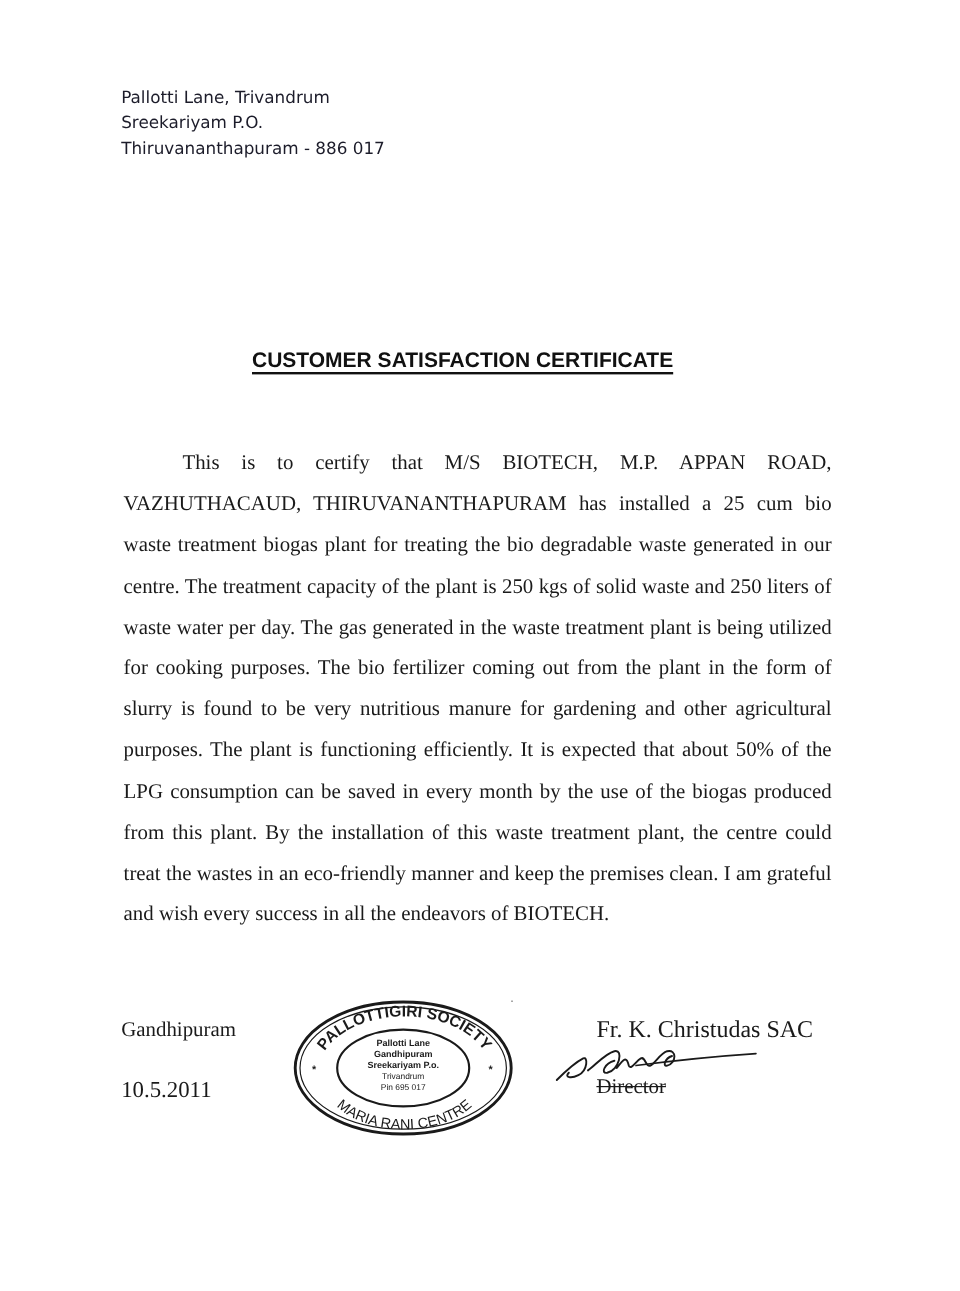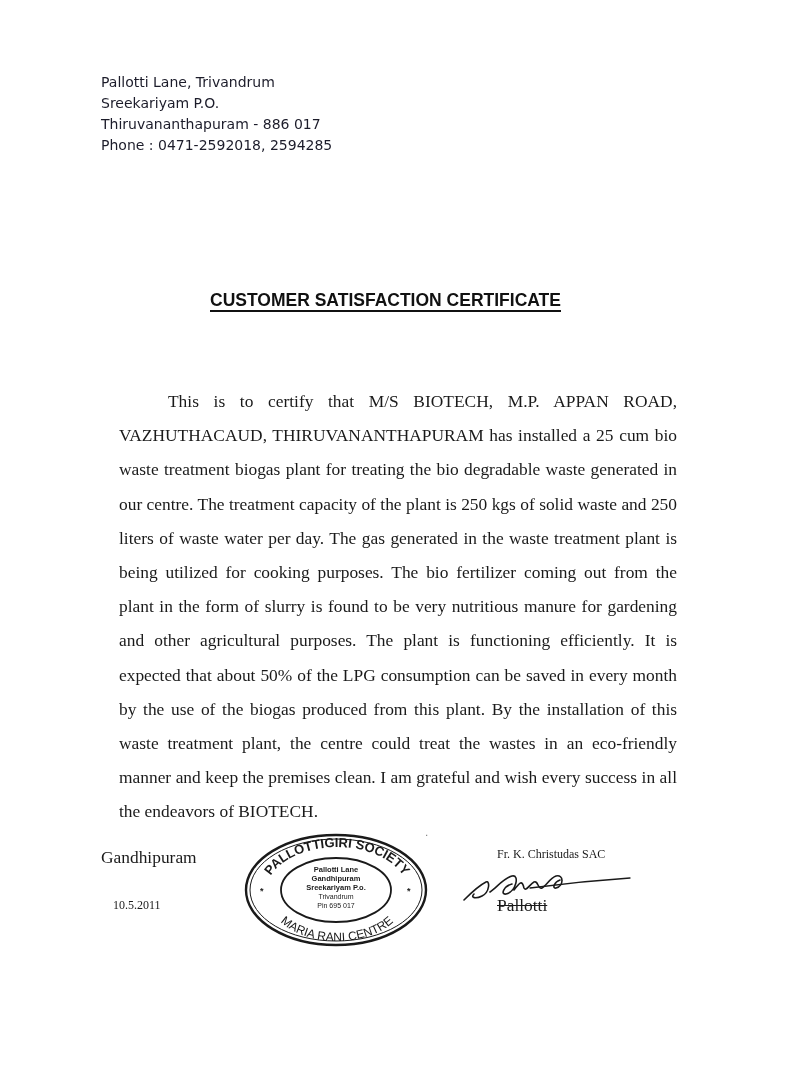--- a/index.html
+++ b/index.html
@@ -31,36 +31,36 @@
     color: #111;
     white-space: nowrap;
   }
   .body-text {
     position: absolute; left: 101px; top: 366px; width: 594px;
     font-family: "Liberation Serif", serif;
     font-size: 17.4px; line-height: 34.2px;
     text-align: justify;
     color: #1a1a1a;
   }
-  .body-text p { margin: 18px; text-indent: 49px; }
+  .body-text p { margin: 2px; text-indent: 49px; }
   .place {
     position: absolute; left: 101px; top: 847px;
     font-family: "Liberation Serif", serif; font-size: 17.4px; color: #1a1a1a;
   }
   .date {
     position: absolute; left: 101px; top: 898px;
-    font-family: "Liberation Serif", serif; font-size: 12px; color: #1a1a1a; margin-left: 12px;
+    font-family: "Liberation Serif", serif; font-size: 19px; color: #1a1a1a;
   }
   .stamp {
     position: absolute; left: 243px; top: 832px;
     width: 186px; height: 116px;
   }
   .signer-name {
     position: absolute; left: 497px; top: 847px;
-    font-family: "Liberation Serif", serif; font-size: 12px; color: #1a1a1a;
+    font-family: "Liberation Serif", serif; font-size: 20px; color: #1a1a1a;
     white-space: nowrap;
   }
   .signer-title {
     position: absolute; left: 497px; top: 895px;
     font-family: "Liberation Serif", serif; font-size: 17.4px; color: #1a1a1a;
     text-decoration: line-through;
   }
   .signature {
     position: absolute; left: 460px; top: 862px; width: 175px; height: 50px;
   }
@@ -69,21 +69,20 @@
     font-family: "DejaVu Sans", sans-serif; font-size: 10px; color: #777;
   }
 </style>
 </head>
 <body>
 
 <div class="letterhead">
   <div class="addr-line">Pallotti Lane, Trivandrum</div>
   <div class="addr-line">Sreekariyam P.O.</div>
   <div class="addr-line">Thiruvananthapuram - 886 017</div>
-  <div class="addr-line">Phone : 0471-2592018,  2594285</div>
 </div>
 
 <div class="mark">․</div>
 
 <div class="title">CUSTOMER SATISFACTION CERTIFICATE</div>
 
 <div class="body-text">
   <p>This is to certify that M/S BIOTECH, M.P. APPAN ROAD, VAZHUTHACAUD, THIRUVANANTHAPURAM has installed a 25 cum bio waste treatment biogas plant for treating the bio degradable waste generated in our centre.  The treatment capacity of the plant is 250 kgs of solid waste and 250 liters of waste water per day. The gas generated in the waste treatment plant is being utilized for cooking purposes.  The bio fertilizer coming out from the plant in the form of slurry  is found to be very nutritious manure for gardening and other agricultural purposes.  The plant is functioning efficiently. It is expected that about 50% of the LPG consumption can be saved in every month by the use of the biogas produced from this plant.  By the installation of this waste treatment plant, the centre could treat the wastes in an eco-friendly manner and keep the premises clean. I am grateful and wish every success in all the endeavors of BIOTECH.</p>
 </div>
 
@@ -107,18 +106,18 @@
   <text x="17" y="62" font-family="Liberation Sans, sans-serif" font-size="9" font-weight="bold" fill="#1a1a1a">*</text>
   <text x="164" y="62" font-family="Liberation Sans, sans-serif" font-size="9" font-weight="bold" fill="#1a1a1a">*</text>
   <text x="93" y="40" text-anchor="middle" font-family="Liberation Sans, sans-serif" font-size="7.5" font-weight="bold" fill="#1a1a1a">Pallotti Lane</text>
   <text x="93" y="49" text-anchor="middle" font-family="Liberation Sans, sans-serif" font-size="7.5" font-weight="bold" fill="#1a1a1a">Gandhipuram</text>
   <text x="93" y="58" text-anchor="middle" font-family="Liberation Sans, sans-serif" font-size="7.5" font-weight="bold" fill="#1a1a1a">Sreekariyam P.o.</text>
   <text x="93" y="67" text-anchor="middle" font-family="Liberation Sans, sans-serif" font-size="7" fill="#1a1a1a">Trivandrum</text>
   <text x="93" y="76" text-anchor="middle" font-family="Liberation Sans, sans-serif" font-size="7" fill="#1a1a1a">Pin 695 017</text>
 </svg>
 
 <div class="signer-name">Fr. K. Christudas SAC</div>
-<div class="signer-title">Pallotti</div>
+<div class="signer-title">Director</div>
 
 <svg class="signature" viewBox="0 0 175 50">
   <path d="M 4 38 C 12 30, 22 22, 26 20 C 30 18, 30 30, 22 34 C 16 37, 10 36, 14 32 M 30 30 C 36 26, 44 16, 52 14 C 60 12, 56 30, 46 32 C 40 33, 44 24, 52 22 M 54 28 C 60 20, 62 18, 64 26 C 66 30, 70 22, 74 20 C 78 18, 78 28, 82 26 C 86 24, 90 16, 96 14 C 104 12, 104 24, 96 26 C 92 27, 94 20, 100 18" fill="none" stroke="#1a1a1a" stroke-width="1.6" stroke-linecap="round"></path>
   <path d="M 70 26 C 100 22, 140 18, 170 16" fill="none" stroke="#1a1a1a" stroke-width="1.3" stroke-linecap="round"></path>
 </svg>
 
 </body></html>

